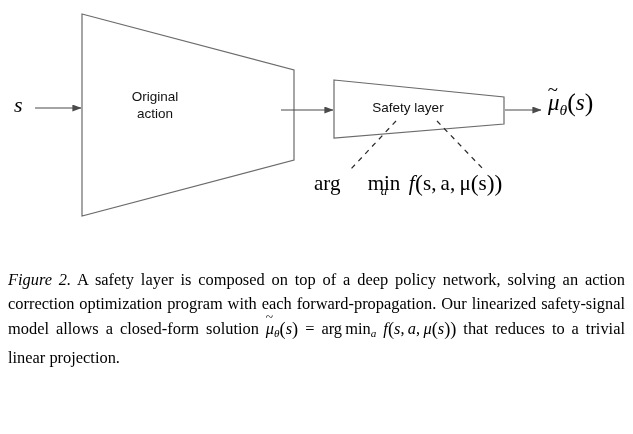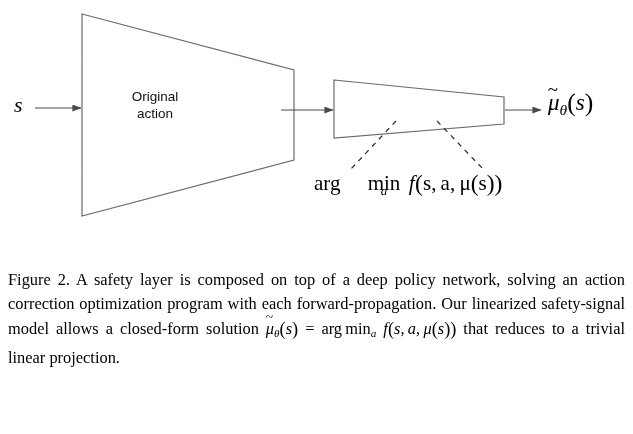--- a/index.html
+++ b/index.html
@@ -144,20 +144,21 @@
     top: 268px;
     width: 617px;
     font-family: "Liberation Serif", serif;
     font-size: 16.4px;
     line-height: 24.4px;
     text-align: justify;
     text-justify: inter-word;
     color: #000000;
   }
   #caption-label {
+    font-style: italic;
   }
   .cap-math {
     font-style: italic;
     white-space: nowrap;
   }
   .cap-math .up { font-style: normal; }
   .cap-math .sub {
     font-size: 0.68em;
     vertical-align: -0.3em;
   }
@@ -192,20 +193,21 @@
       <line x1="396" y1="121" x2="351" y2="169" stroke="#2b2b2b" stroke-width="1.25" stroke-dasharray="5 5"></line>
       <line x1="437" y1="121" x2="484" y2="170" stroke="#2b2b2b" stroke-width="1.25" stroke-dasharray="5 5"></line>
     </svg>
 
     <div class="math" id="math-s">s</div>
 
     <div class="sans-label" id="label-original-policy">Original
 action</div>
 
 
+    <div class="sans-label" id="label-safety-layer">Safety layer</div>
 
     <div class="math" id="math-mu-tilde"><span class="tilde-wrap">μ<span class="tilde-mark">~</span></span><span class="sub">θ</span><span class="paren">(</span>s<span class="paren">)</span></div>
 
     <div class="math" id="math-argmin"><span class="op">arg </span><span class="under"><span class="op">min</span><span class="under-sub">a</span></span><span class="op">  </span><span class="fitalic">f</span><span class="paren">(</span>s<span class="op">, </span>a<span class="op">, </span>μ<span class="paren">(</span>s<span class="paren">))</span></div>
 
   </div>
 
   <div id="caption"><span id="caption-label">Figure 2.</span><span> A safety layer is composed on top of a deep policy network, solving an action correction optimization program with each forward-propagation. Our linearized safety-signal model allows a closed-form solution </span><span class="cap-math"><span class="tilde-wrap">μ<span class="tilde-mark">~</span></span><span class="sub">θ</span><span class="paren">(</span>s<span class="paren">)</span> <span class="up">=</span> <span class="up">arg min</span><span class="sub">a</span> <span>f</span><span class="paren">(</span>s<span class="up">, </span>a<span class="up">, </span>μ<span class="paren">(</span>s<span class="paren">))</span></span><span> that reduces to a trivial linear projection.</span></div>
 
 </div>

